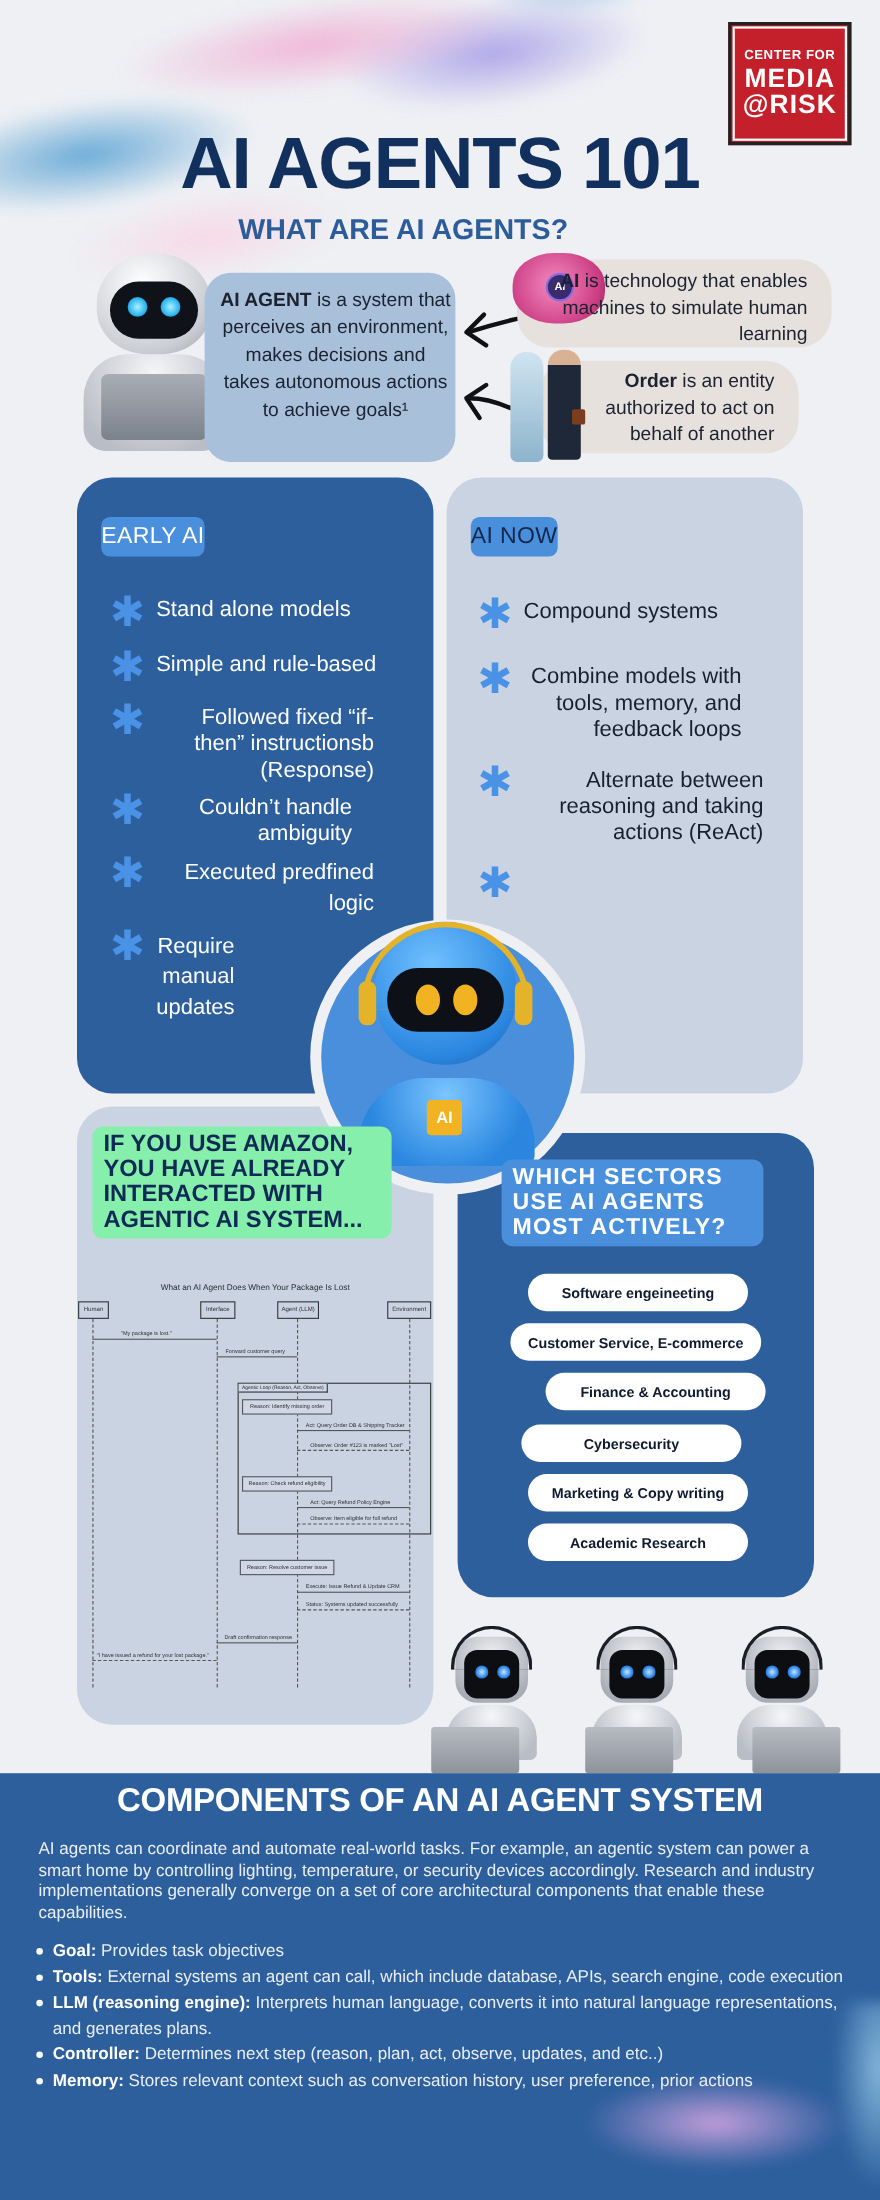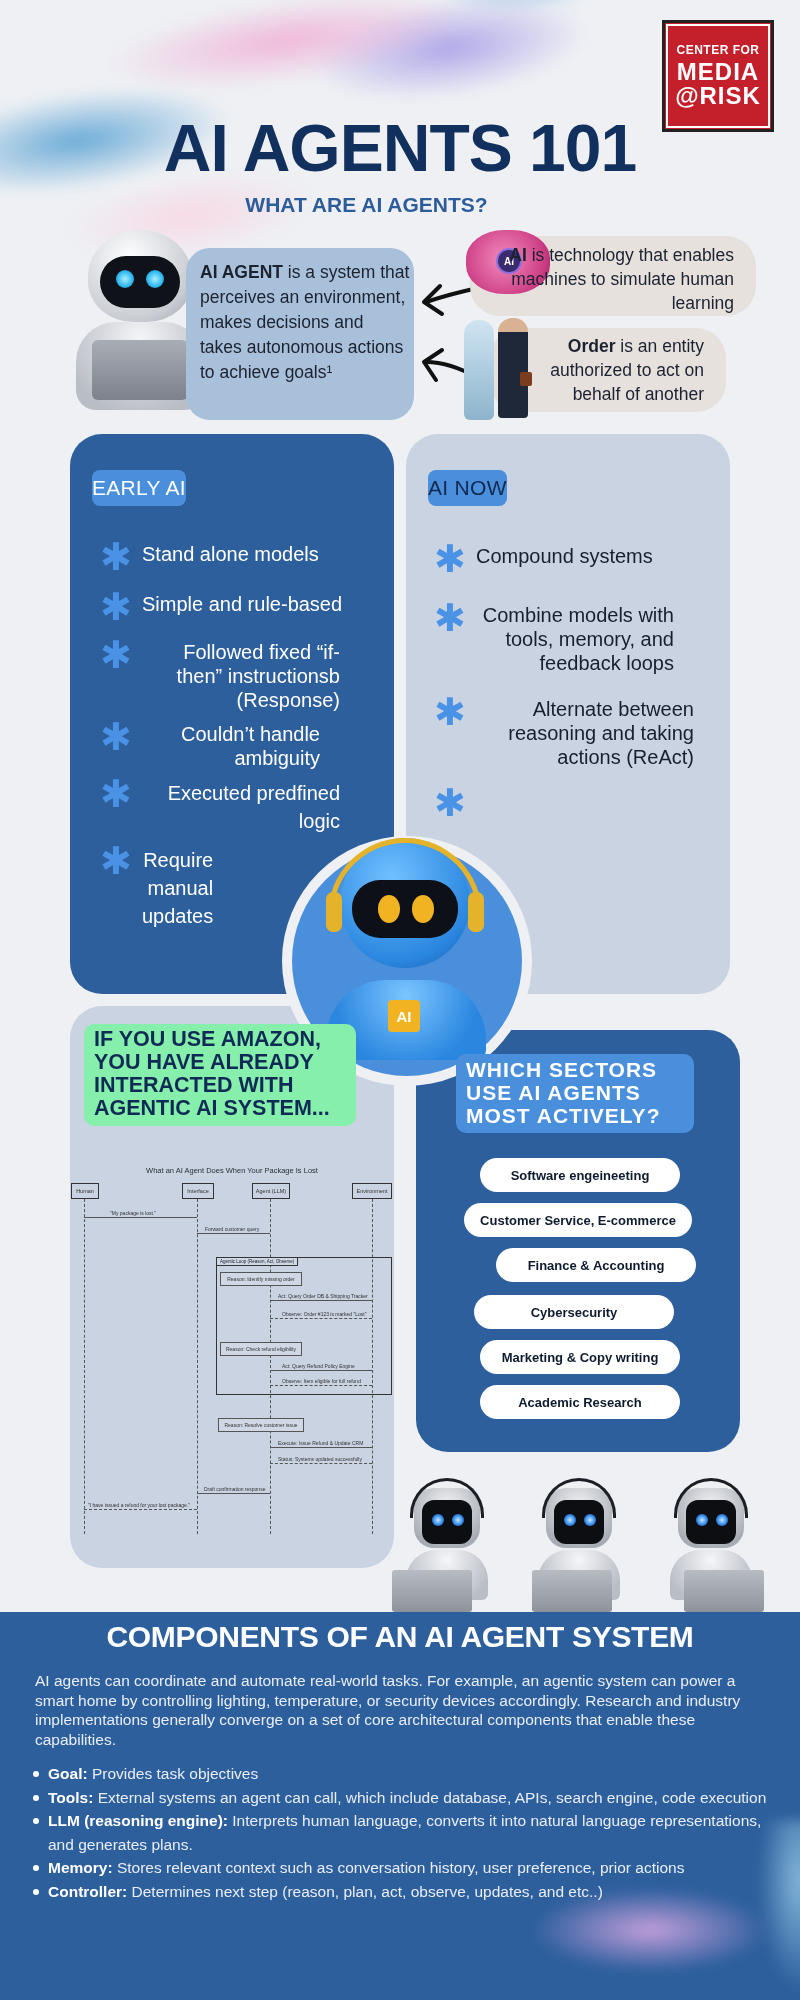--- a/index.html
+++ b/index.html
@@ -51,21 +51,21 @@
   .logo .l1 { font-size: 12px; letter-spacing: 0.5px; margin-bottom: 4px; }
   .logo .l2 { font-size: 24px; letter-spacing: 1px; }
   .logo .l3 { font-size: 24px; letter-spacing: 1px; }
 
   .main-title {
     left: 0; top: 110px; width: 800px; text-align: center;
     font-size: 66px; font-weight: 900; color: #12305d; letter-spacing: -1px;
   }
   .subtitle {
     left: 0; top: 193px; width: 733px; text-align: center;
-    font-size: 21px; font-weight: 900; color: #2c5c99;
+    font-size: 26px; font-weight: 900; color: #2c5c99;
   }
 
   
   .robot-left { left: 70px; top: 230px; width: 140px; height: 180px; }
   .robot-head {
     position: absolute; left: 18px; top: 0; width: 104px; height: 92px;
     border-radius: 50% 50% 44% 44%;
     background: radial-gradient(circle at 40% 30%, #ffffff, #c9ccd2 70%, #9a9ea6);
   }
   .robot-face {
@@ -84,21 +84,21 @@
   .laptop {
     position: absolute; left: 22px; top: 110px; width: 96px; height: 60px;
     background: linear-gradient(#a8adb5, #7c828c); border-radius: 6px;
   }
 
   .def-box {
     left: 186px; top: 248px; width: 228px; height: 172px;
     background: #a8c0da; border-radius: 24px;
   }
   .def-text {
-    left: 200px; top: 260px; width: 210px; text-align: left;
+    left: 200px; top: 260px; width: 210px; text-align: center;
     font-size: 17.5px; line-height: 25px; color: #1c2230;
   }
   .def-text b { font-weight: 700; }
 
   .pill {
     background: #e6e1dd; border-radius: 30px;
   }
   .pill-ai { left: 470px; top: 236px; width: 286px; height: 80px; }
   .pill-agent { left: 490px; top: 328px; width: 236px; height: 84px; }
   .pill-text { text-align: right; font-size: 17.5px; line-height: 24px; color: #1c2230; }
@@ -507,15 +507,15 @@
 </div>
 
 <div class="abs components"></div>
 <div class="abs swirl-bottom-right"></div>
 <div class="abs comp-title">COMPONENTS OF AN AI AGENT SYSTEM</div>
 <div class="abs comp-intro">AI agents can coordinate and automate real-world tasks. For example, an agentic system can power a smart home by controlling lighting, temperature, or security devices accordingly. Research and industry implementations generally converge on a set of core architectural components that enable these capabilities.</div>
 <ul class="abs comp-list">
   <li><b>Goal:</b><span> Provides task objectives</span></li>
   <li><b>Tools:</b><span> External systems an agent can call, which include database, APIs, search engine, code execution</span></li>
   <li><b>LLM (reasoning engine):</b><span> Interprets human language, converts it into natural language representations, and generates plans.</span></li>
+  <li><b>Controller:</b><span> Determines next step (reason, plan, act, observe, updates, and etc..)</span></li>
   <li><b>Memory:</b><span> Stores relevant context such as conversation history, user preference, prior actions</span></li>
-  <li><b>Controller:</b><span> Determines next step (reason, plan, act, observe, updates, and etc..)</span></li>
 </ul>
 
 </body></html>

